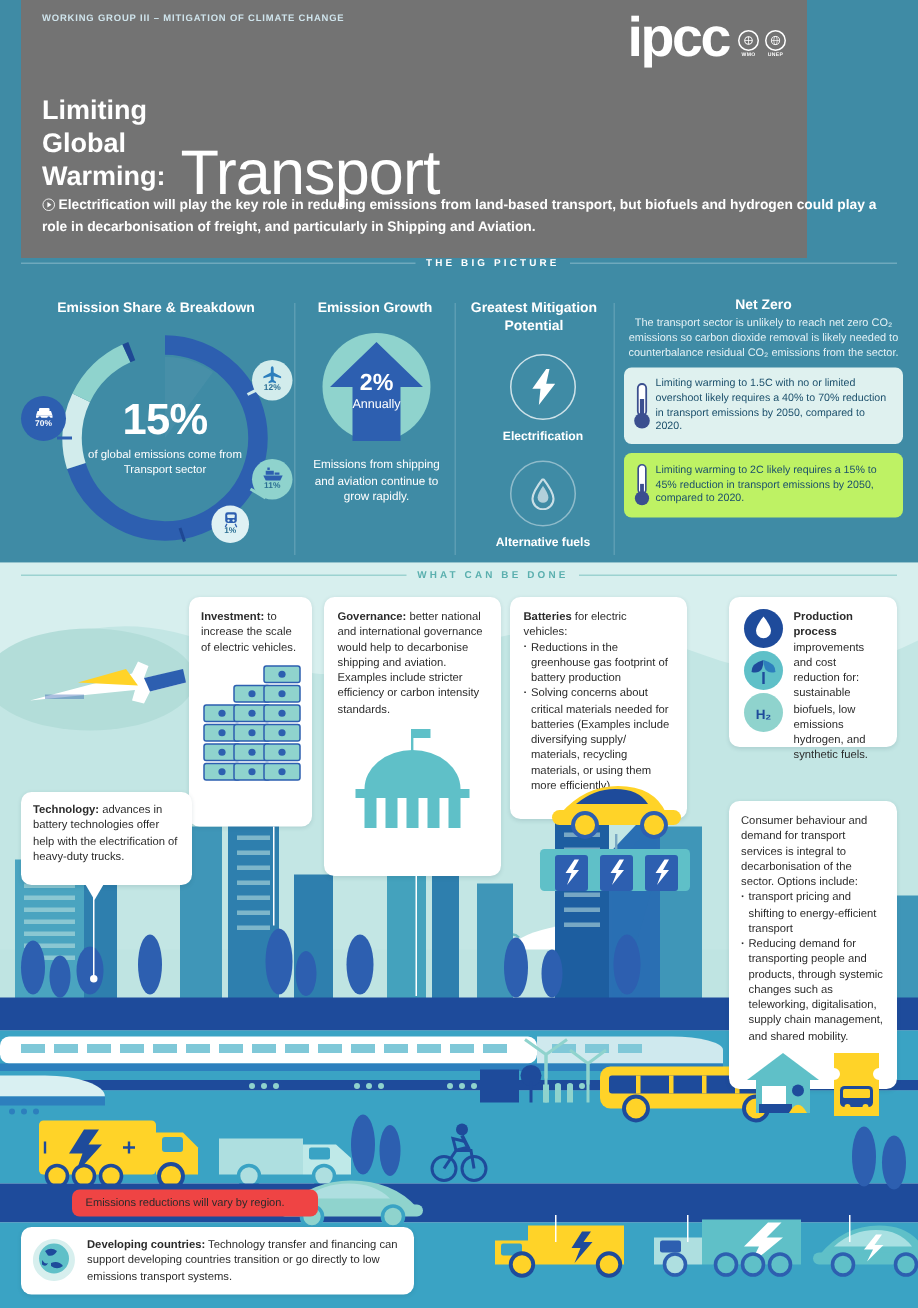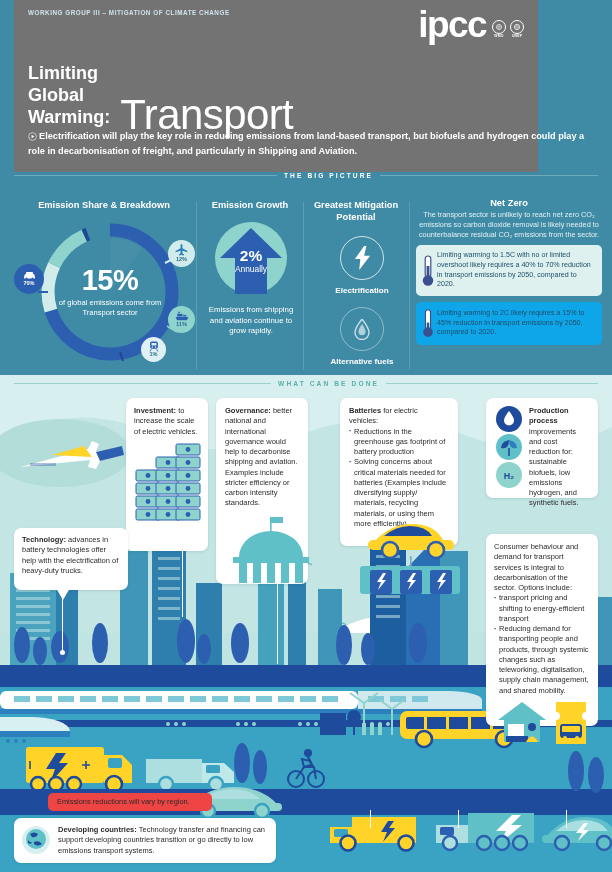--- a/index.html
+++ b/index.html
@@ -71,21 +71,21 @@
   .mit-ring { width:44px; height:44px; border-radius:50%; border:1.6px solid rgba(255,255,255,.75); display:flex; align-items:center; justify-content:center; }
   .mit-ring.dim { border-color:rgba(255,255,255,.42); }
   .mit-lbl { font-size:8.1px; font-weight:700; color:#fff; margin-top:6px; }
 
   
   .nz-wrap { position:absolute; left:416px; top:198px; width:186px; }
   .nz-title { font-size:9.3px; font-weight:700; color:#fff; text-align:center; }
   .nz-body { font-size:7.3px; color:#e3f1f5; text-align:center; line-height:1.34; margin-top:2px; }
   .nz-card { display:flex; gap:2px; align-items:center; border-radius:5px; padding:6px 7px 6px 5px; margin-top:6px; }
   .nz-card.a { background:#dff1ef; }
-  .nz-card.b { background:#0ea5e9; }
+  .nz-card.b { background:#bef264; }
   .nz-card p { font-size:7.1px; color:#1b4f6b; line-height:1.37; }
   .thermo { flex:0 0 auto; }
 
   
   .wcbd { position:absolute; left:0; top:375px; width:612px; height:497px; background:#d7efee; overflow:hidden; }
   .scene { position:absolute; left:0; top:0; width:612px; height:497px; }
 
   .card { position:absolute; background:#fff; border-radius:7px; box-shadow:0 1px 3px rgba(20,60,80,.13); }
   .card p { font-size:7.5px; color:#2b2b2b; line-height:1.37; }
   .card b { font-weight:700; }
@@ -604,21 +604,21 @@
         <circle cx="14" cy="59.5" r="2.4"></circle>
           <circle cx="34" cy="59.5" r="2.4"></circle>
           <circle cx="54" cy="59.5" r="2.4"></circle>
         <circle cx="14" cy="72.5" r="2.4"></circle>
           <circle cx="34" cy="72.5" r="2.4"></circle>
           <circle cx="54" cy="72.5" r="2.4"></circle>
       </g>
     </svg>
   </div>
 
-  <div class="card" style="left:216px; top:398px; width:92px; height:186px; padding:8px 9px 4px;">
+  <div class="card" style="left:216px; top:398px; width:118px; height:186px; padding:8px 9px 4px;">
     <p><b>Governance:</b><span> better national and international governance would help to decarbonise shipping and aviation. Examples include stricter efficiency or carbon intensity standards.</span></p>
     <svg width="92" height="66" viewBox="0 0 92 66" style="margin:8px auto 0; display:block;">
       <path d="M46 8 v-8 h12 v6 h-12" fill="#5fc0c8"></path>
       <rect x="45" y="0" width="1.6" height="18" fill="#5fc0c8"></rect>
       <path d="M14 40 a32 26 0 0 1 64 0 z" fill="#5fc0c8"></path>
       <rect x="8" y="40" width="76" height="6" fill="#5fc0c8"></rect>
       <rect x="14" y="46" width="8" height="20" fill="#5fc0c8"></rect>
       <rect x="28" y="46" width="8" height="20" fill="#5fc0c8"></rect>
       <rect x="42" y="46" width="8" height="20" fill="#5fc0c8"></rect>
       <rect x="56" y="46" width="8" height="20" fill="#5fc0c8"></rect>

